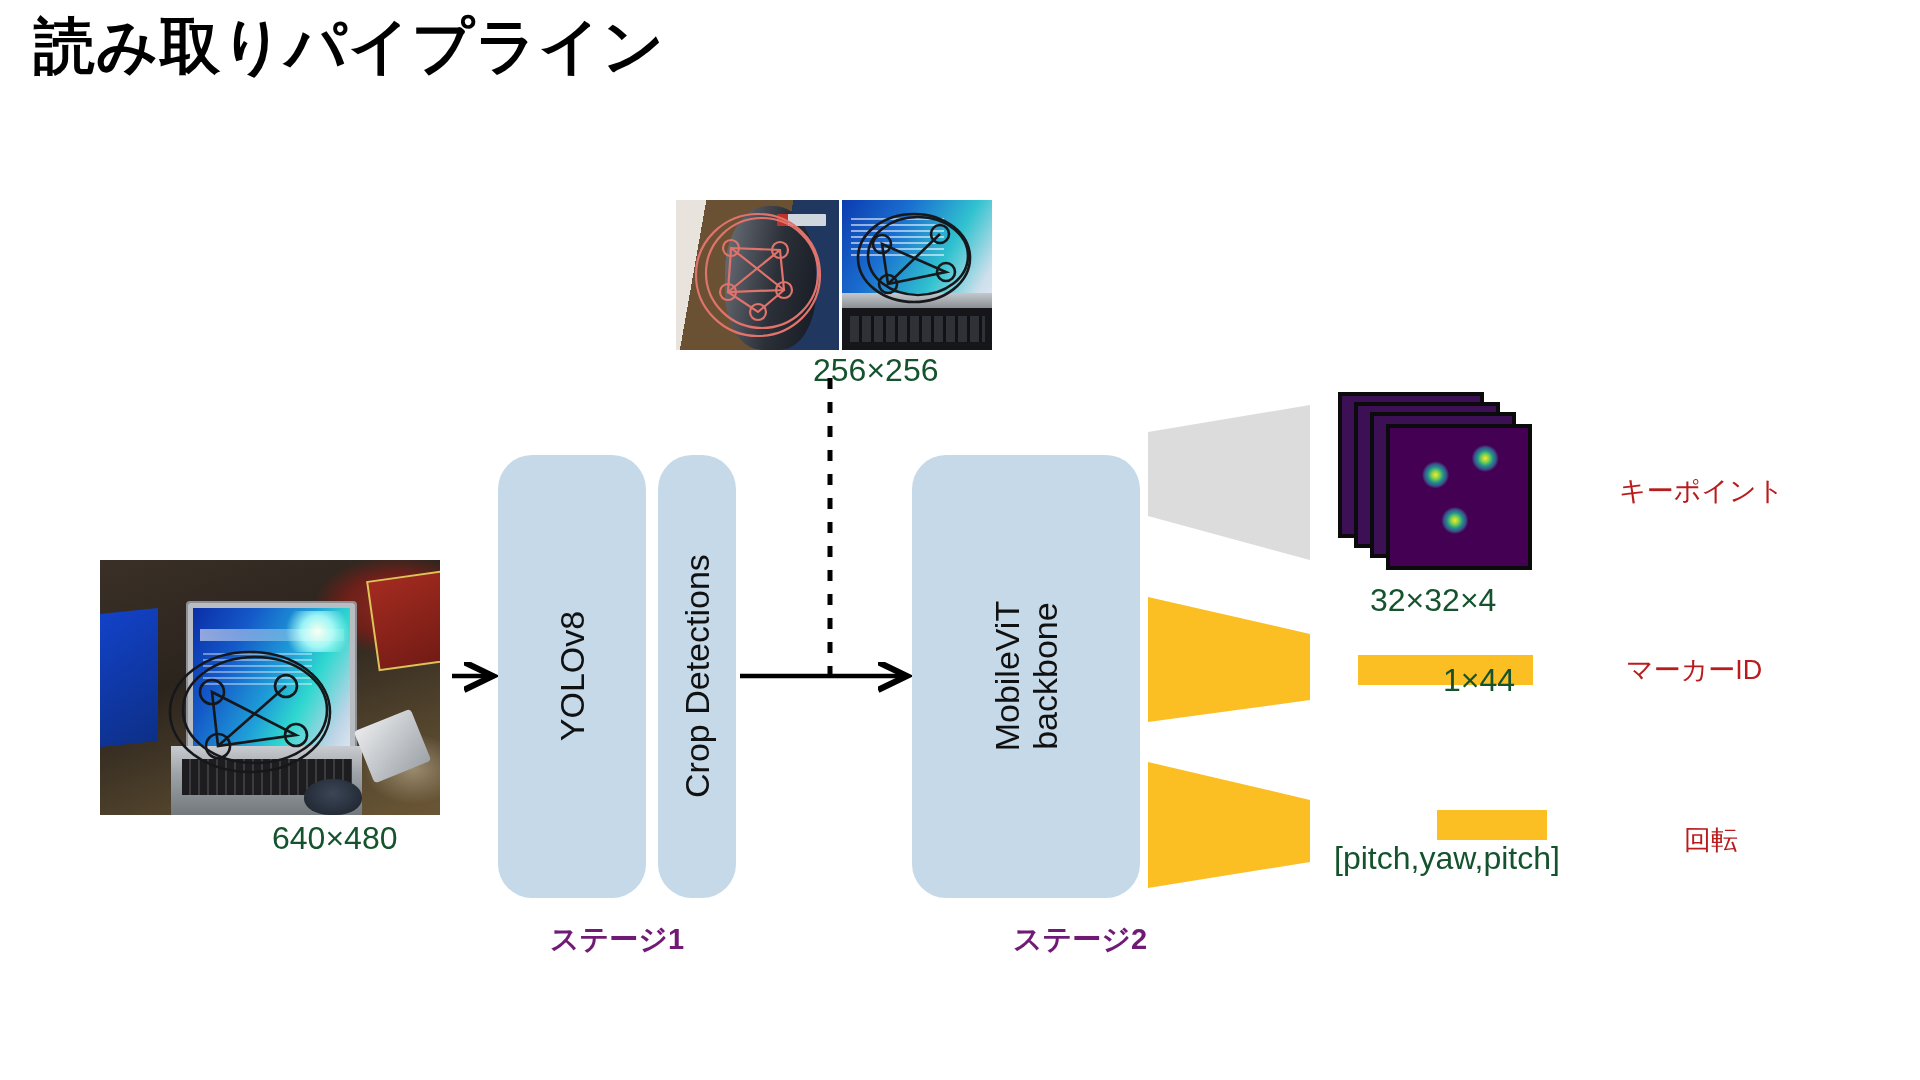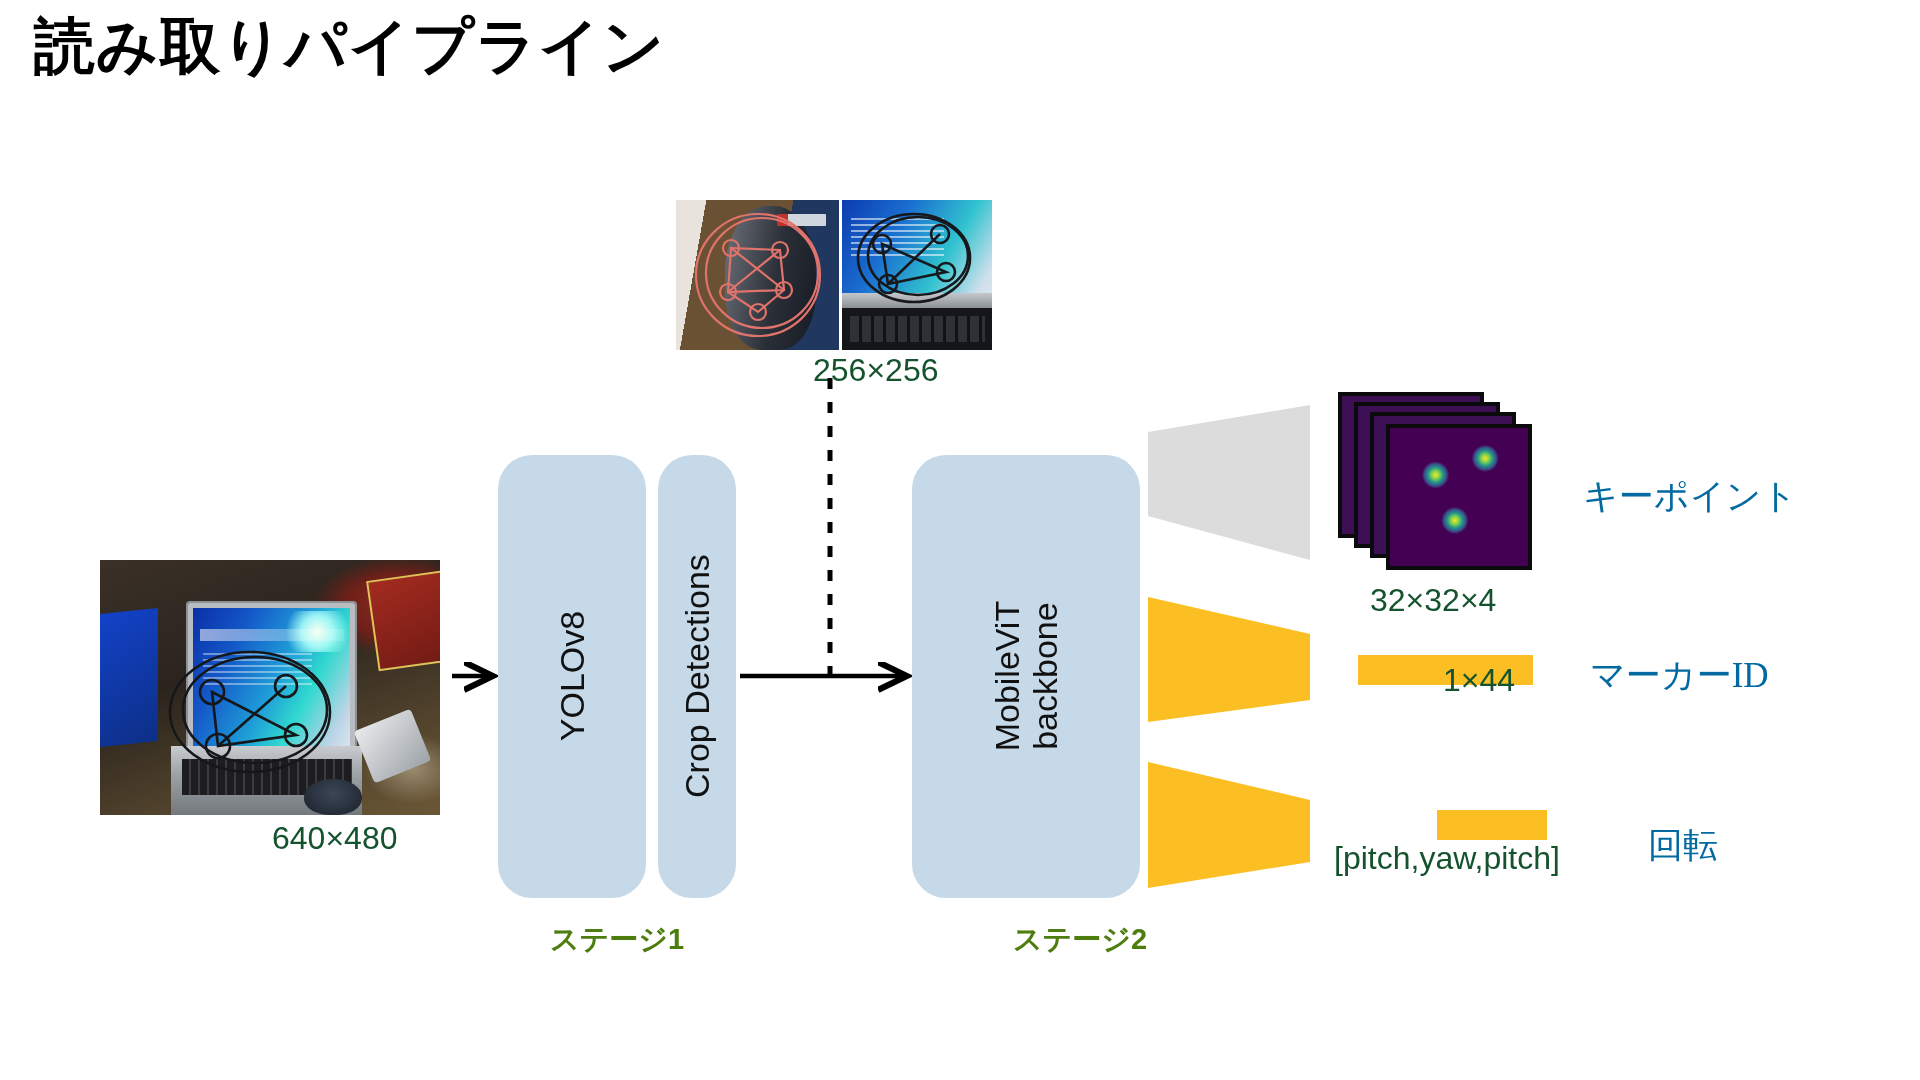--- a/index.html
+++ b/index.html
@@ -173,21 +173,21 @@
   #box-crop        { left: 658px;  top: 455px; width: 78px;  height: 443px; border-radius: 34px; }
   #box-backbone    { left: 912px;  top: 455px; width: 228px; height: 443px; border-radius: 34px; }
 
   
   .stage-caption {
     position: absolute;
     font-size: 29px;
     font-weight: 700;
     line-height: 1.32;
     white-space: nowrap;
-    color: #4d7c0f;
+    color: #701a75;
   }
   #stage1-caption { left: 617px;  top: 920px; transform: translateX(-50%); }
   #stage2-caption { left: 1080px; top: 920px; transform: translateX(-50%); }
 
   
   #kp-stack { position: absolute; left: 1338px; top: 392px; width: 200px; height: 184px; }
   .hm-layer {
     position: absolute; width: 146px; height: 146px;
     background: #3d0f55;
     border: 4px solid #0b0b0d;
@@ -202,26 +202,27 @@
   }
 
   
   .out-bar { position: absolute; background: #fbbf24; }
   #id-bar  { left: 1358px; top: 655px; width: 175px; height: 30px; }
   #rot-bar { left: 1437px; top: 810px; width: 110px; height: 30px; }
 
   
   .out-label {
     position: absolute;
-    font-size: 35px;
-    white-space: nowrap;
-    color: #0369a1;
+    font-size: 27px;
+    white-space: nowrap;
+    color: #b91c1c;
+    margin-left: 36px;
   }
   #label-keypoint { left: 1583px; top: 473px; }
-  #label-markerid { left: 1590px; top: 652px; font-family: Liberation Serif, serif; }
+  #label-markerid { left: 1590px; top: 652px; }
   #label-rotation { left: 1648px; top: 822px; }
 </style>
 </head>
 <body>
 
 <div id="page-title">読み取りパイプライン</div>
 
 <div class="photo" id="input-photo">
   <div class="bg"></div>
   <div class="tablet"></div>

